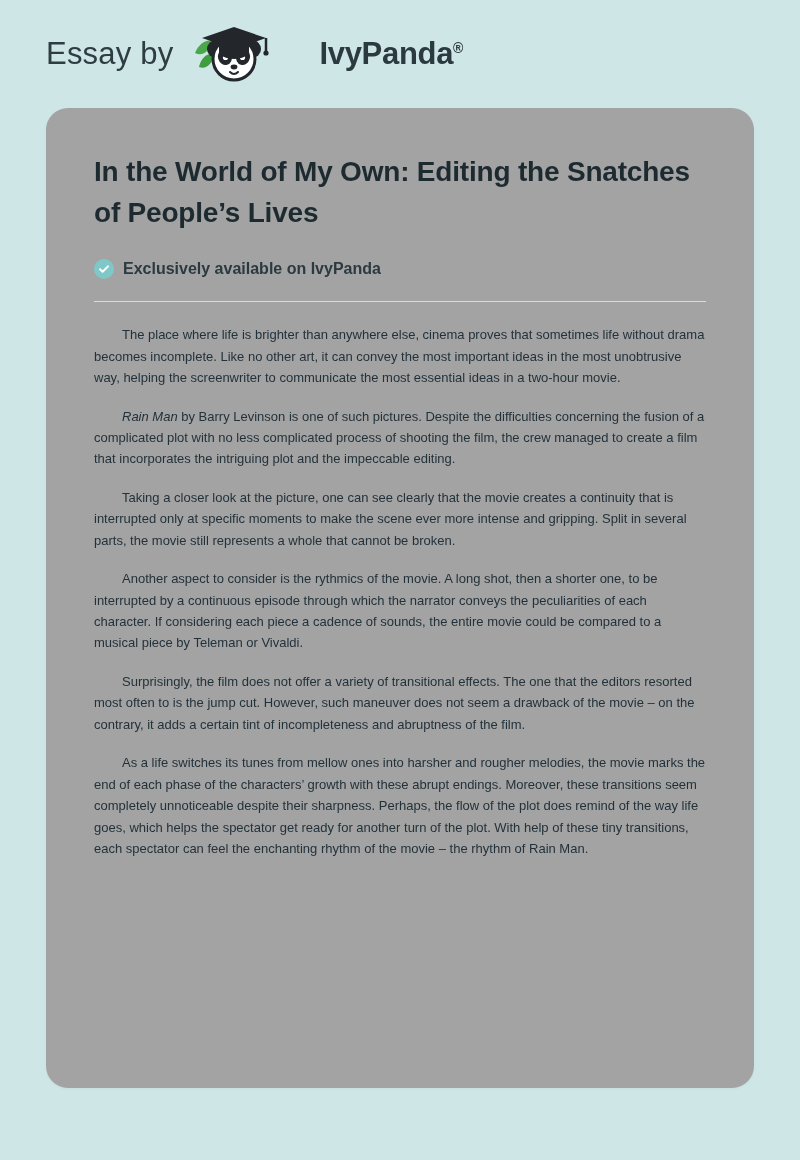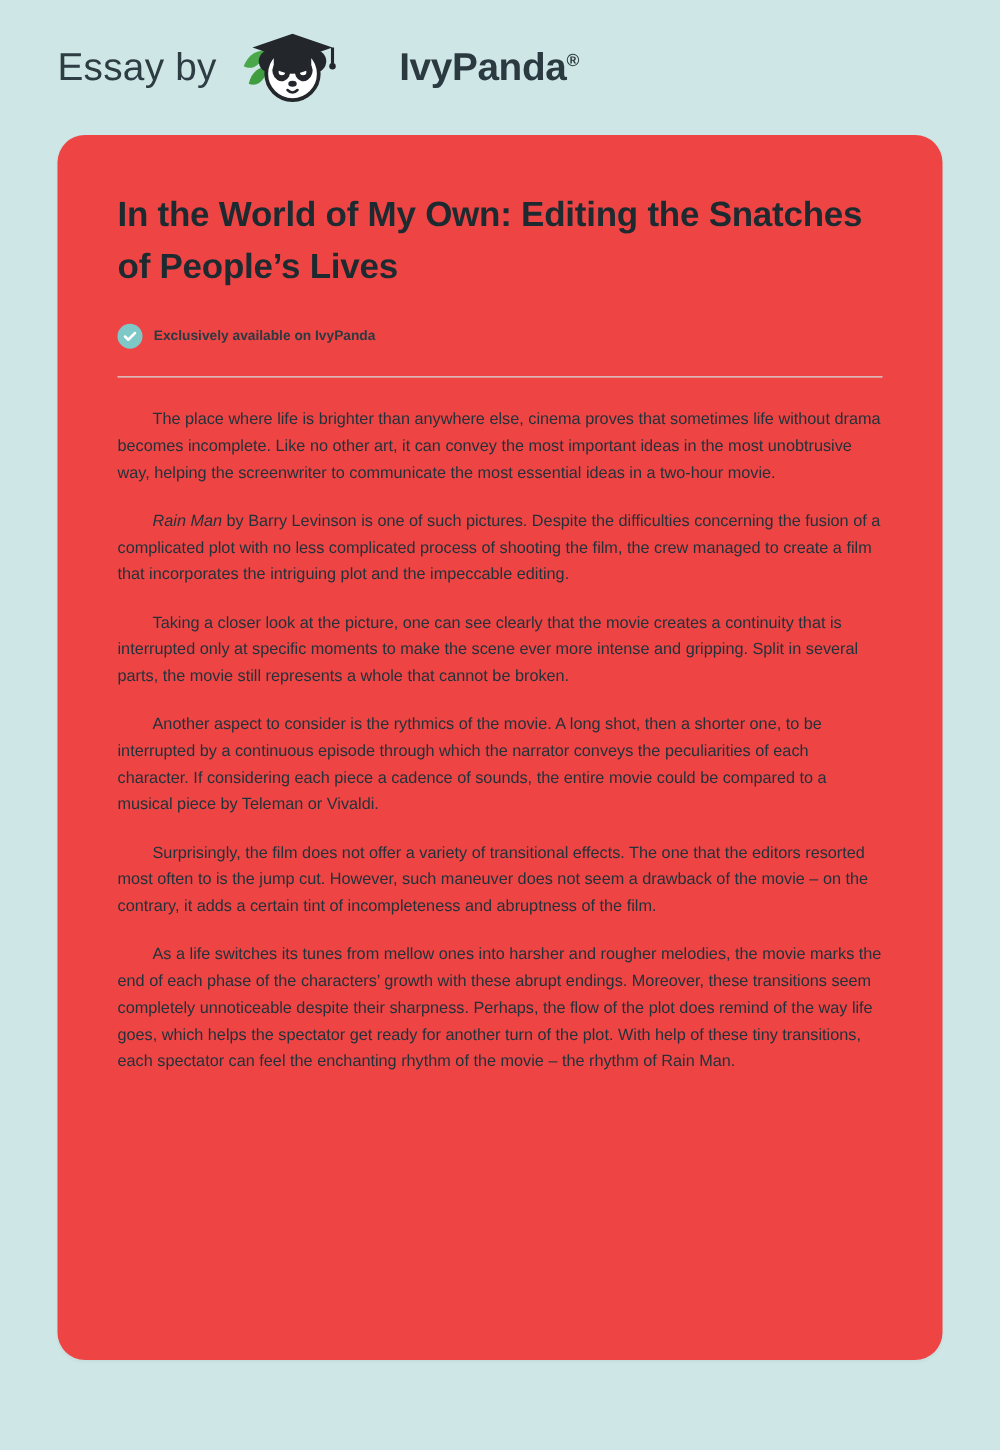--- a/index.html
+++ b/index.html
@@ -55,21 +55,21 @@
     letter-spacing: -0.3px;
   }
   .brand-reg {
     font-size: 14px;
     vertical-align: super;
     font-weight: bold;
   }
 
   
   .card {
-    background: #ef4444;
+    background: #a3a3a3;
     margin: 0 46px;
     border-radius: 22px;
     padding: 44px 48px 60px 48px;
     box-sizing: border-box;
     width: 708px;
     min-height: 980px;
     box-shadow: 0 1px 3px rgba(0,0,0,0.04);
   }
 
   .doc-title {
@@ -92,21 +92,21 @@
     border-radius: 50%;
     background: #7ec8c8;
     display: inline-flex;
     align-items: center;
     justify-content: center;
     margin-right: 9px;
     flex: none;
   }
   .badge-icon svg { display: block; }
   .badge-text {
-    font-size: 11px;
+    font-size: 16px;
     font-weight: bold;
     color: #2b3a40;
   }
 
   .divider {
     border: 0;
     border-top: 1px solid #d8dcdd;
     margin: 0 0 22px 0;
   }
 

